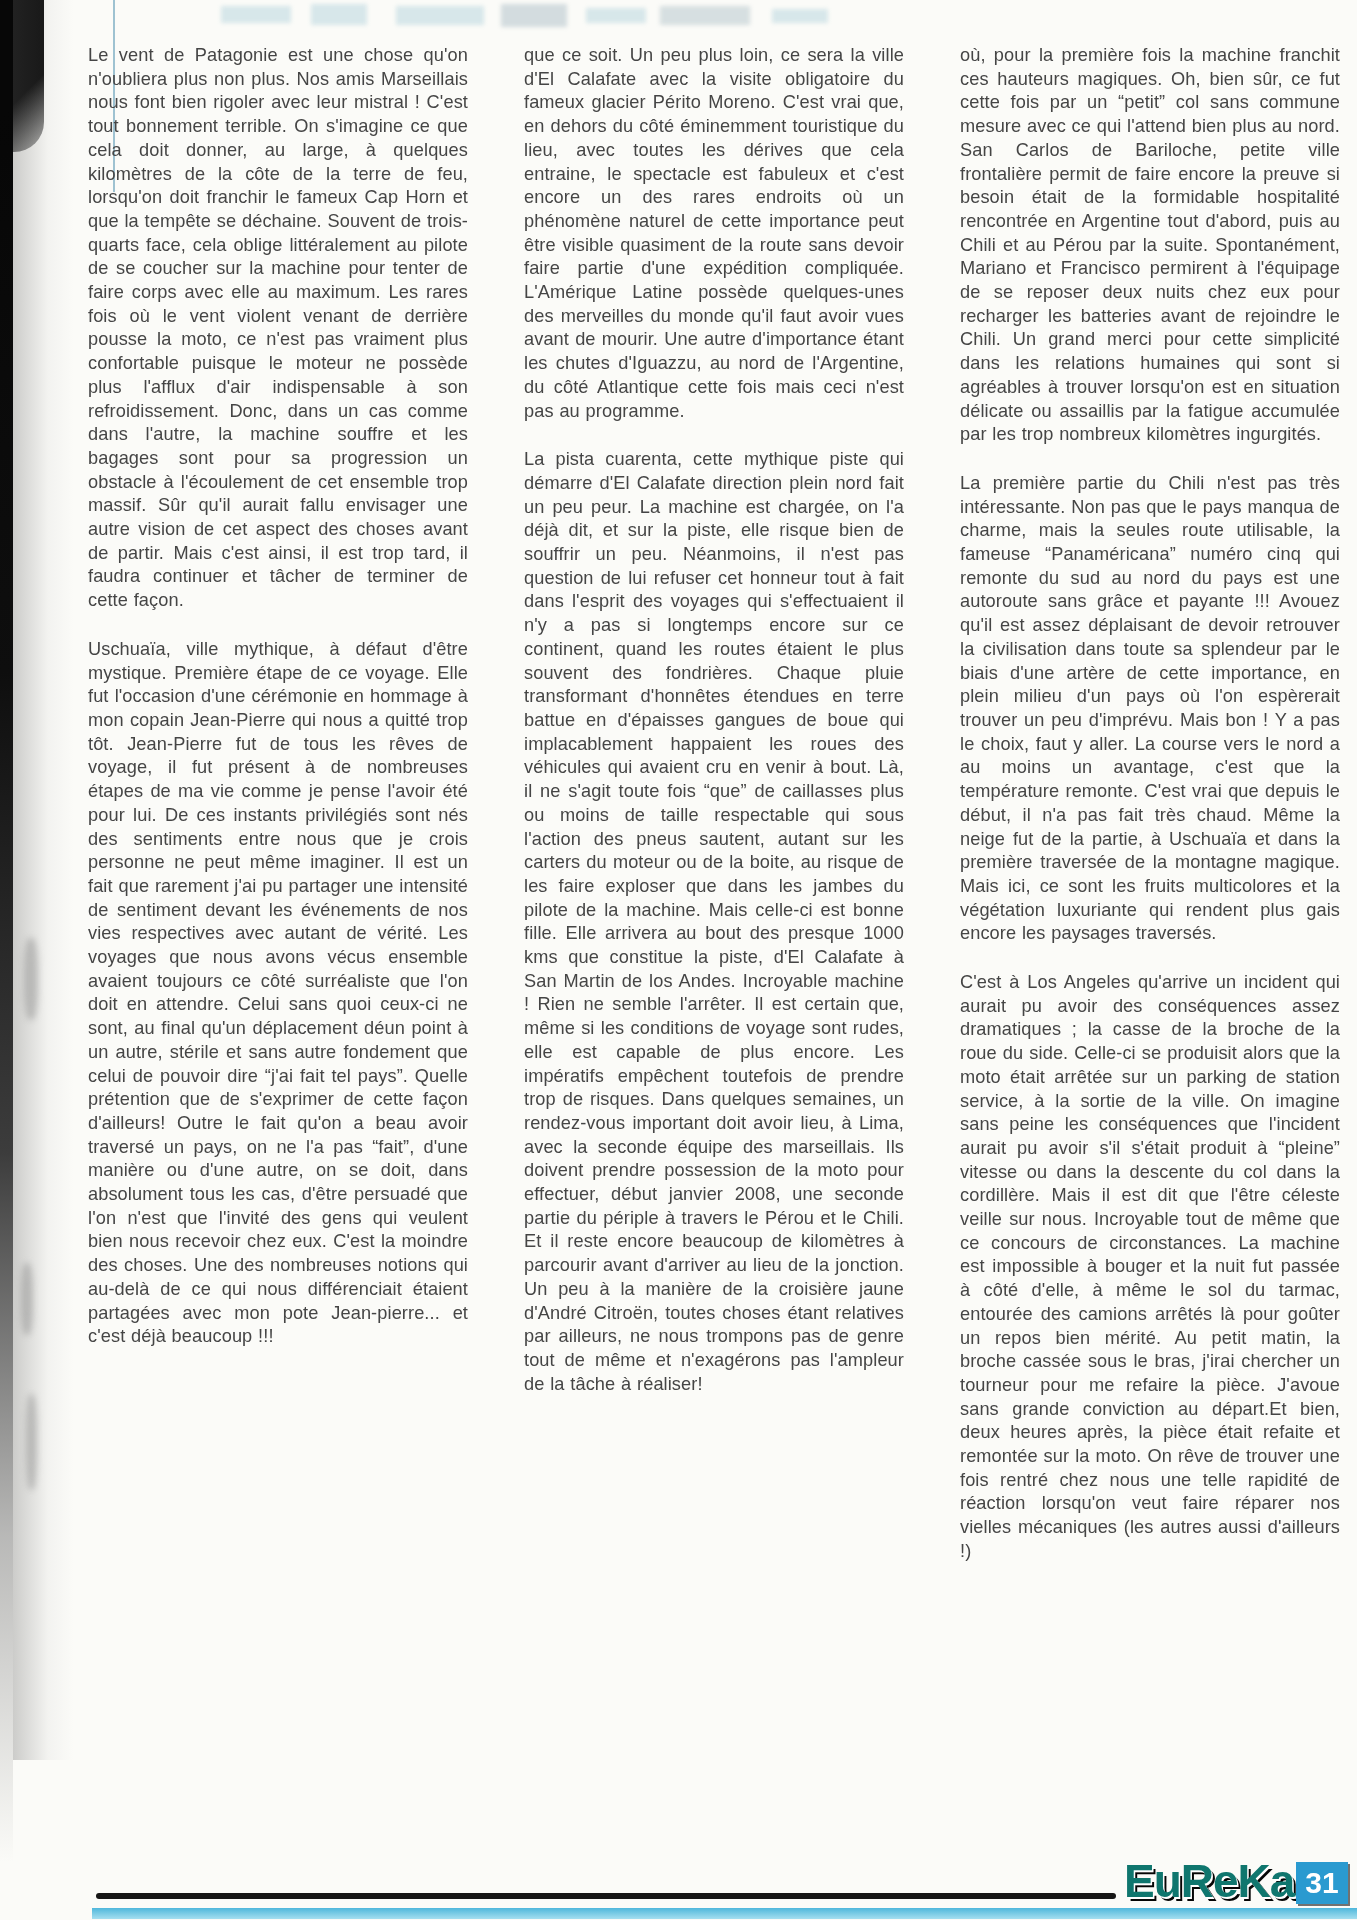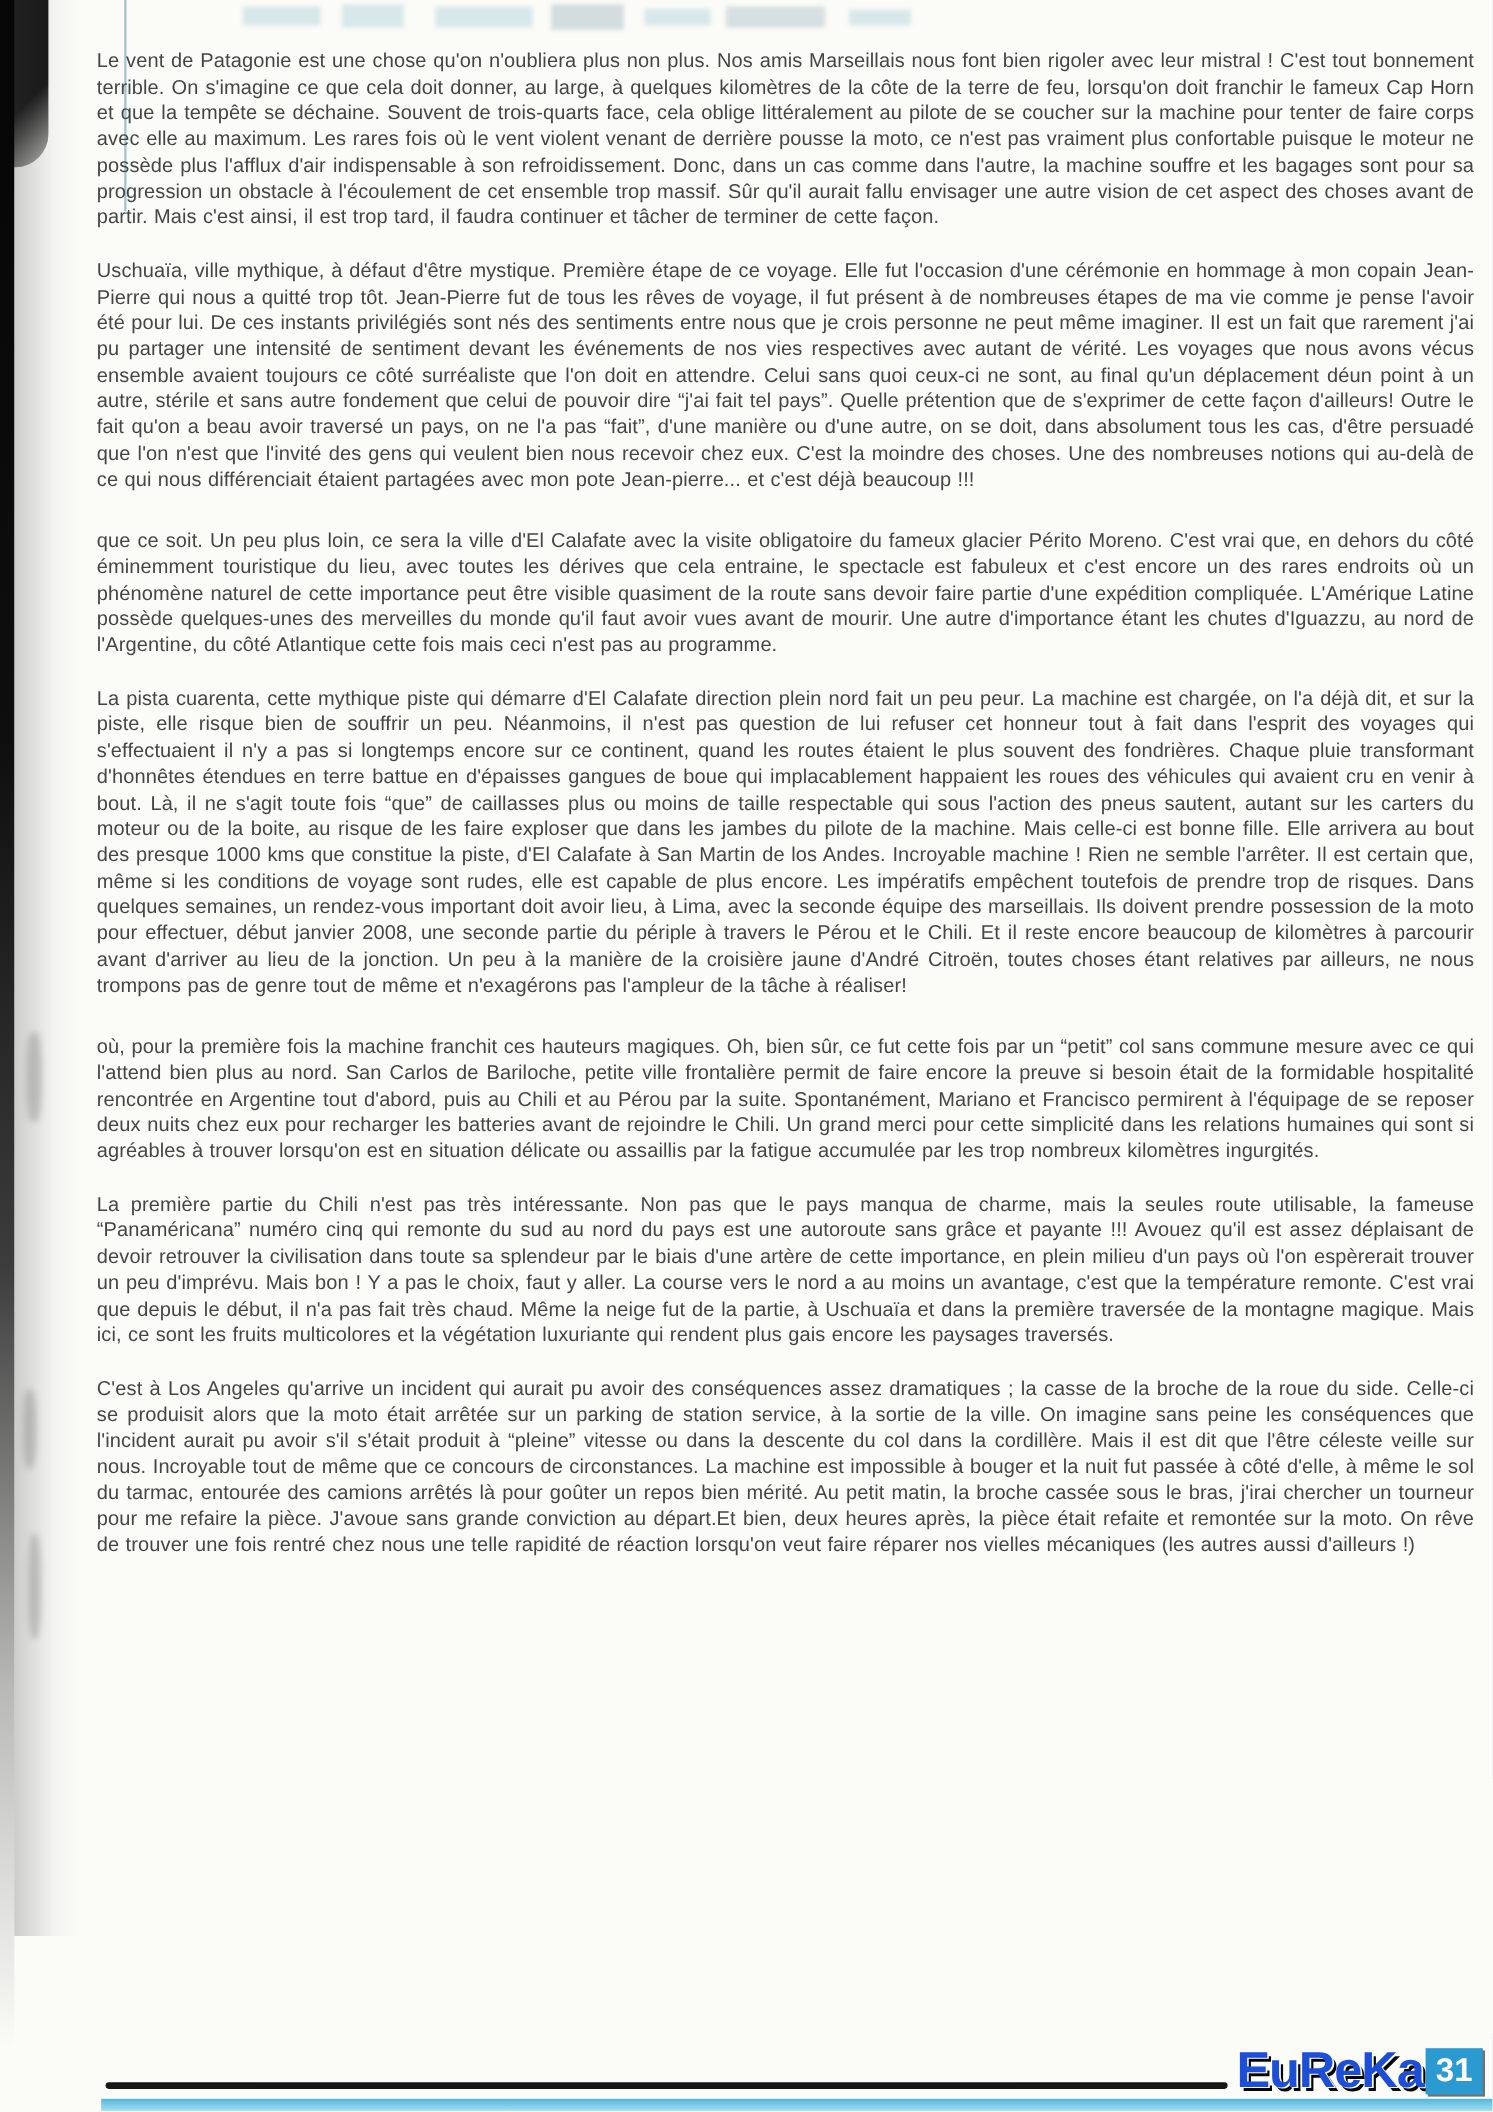--- a/index.html
+++ b/index.html
@@ -40,42 +40,42 @@
   .bleed.b1{left:221px;top:6px;width:70px;height:17px;}
   .bleed.b2{left:311px;top:4px;width:56px;height:21px;}
   .bleed.b3{left:396px;top:6px;width:88px;height:19px;}
   .bleed.b4{left:501px;top:4px;width:66px;height:23px;background:rgba(120,150,165,.30);}
   .bleed.b5{left:586px;top:8px;width:60px;height:15px;}
   .bleed.b6{left:660px;top:6px;width:90px;height:19px;background:rgba(120,150,165,.28);}
   .bleed.b7{left:772px;top:9px;width:56px;height:14px;}
   
   .columns{
     position:absolute;left:88px;top:44px;width:1252px;
-    display:flex;gap:32px;flex-direction:column;
+    display:flex;gap:56px;
   }
   .col{flex:1;min-width:0;}
   .col p{
     margin:0;
     text-align:justify;
     font-size:18.2px;
     line-height:23.7px;
     color:#454545;
     letter-spacing:.1px;
     word-spacing:.6px;
   }
   .col p + p{margin-top:25px;}
   
   .footer-rule{
     position:absolute;left:96px;top:1893px;width:1020px;height:6px;
     background:#161616;border-radius:3px;
   }
   .logo{
     position:absolute;left:1124px;top:1854px;
     font-size:46px;font-weight:bold;letter-spacing:-1px;
-    color:#1d4ed8;
+    color:#0f766e;
     text-shadow:1.5px 1.5px 0 #ffffff, 3.5px 3.5px 0 #050505;
     font-family:"Liberation Sans", sans-serif;
   }
   .page-badge{
     position:absolute;left:1296px;top:1862px;width:52px;height:42px;
     background:#2a9ad0;
     box-shadow:2px 2px 0 rgba(0,0,0,.55);
     display:flex;align-items:center;justify-content:center;
     color:#ffffff;font-size:30px;font-weight:bold;
   }

